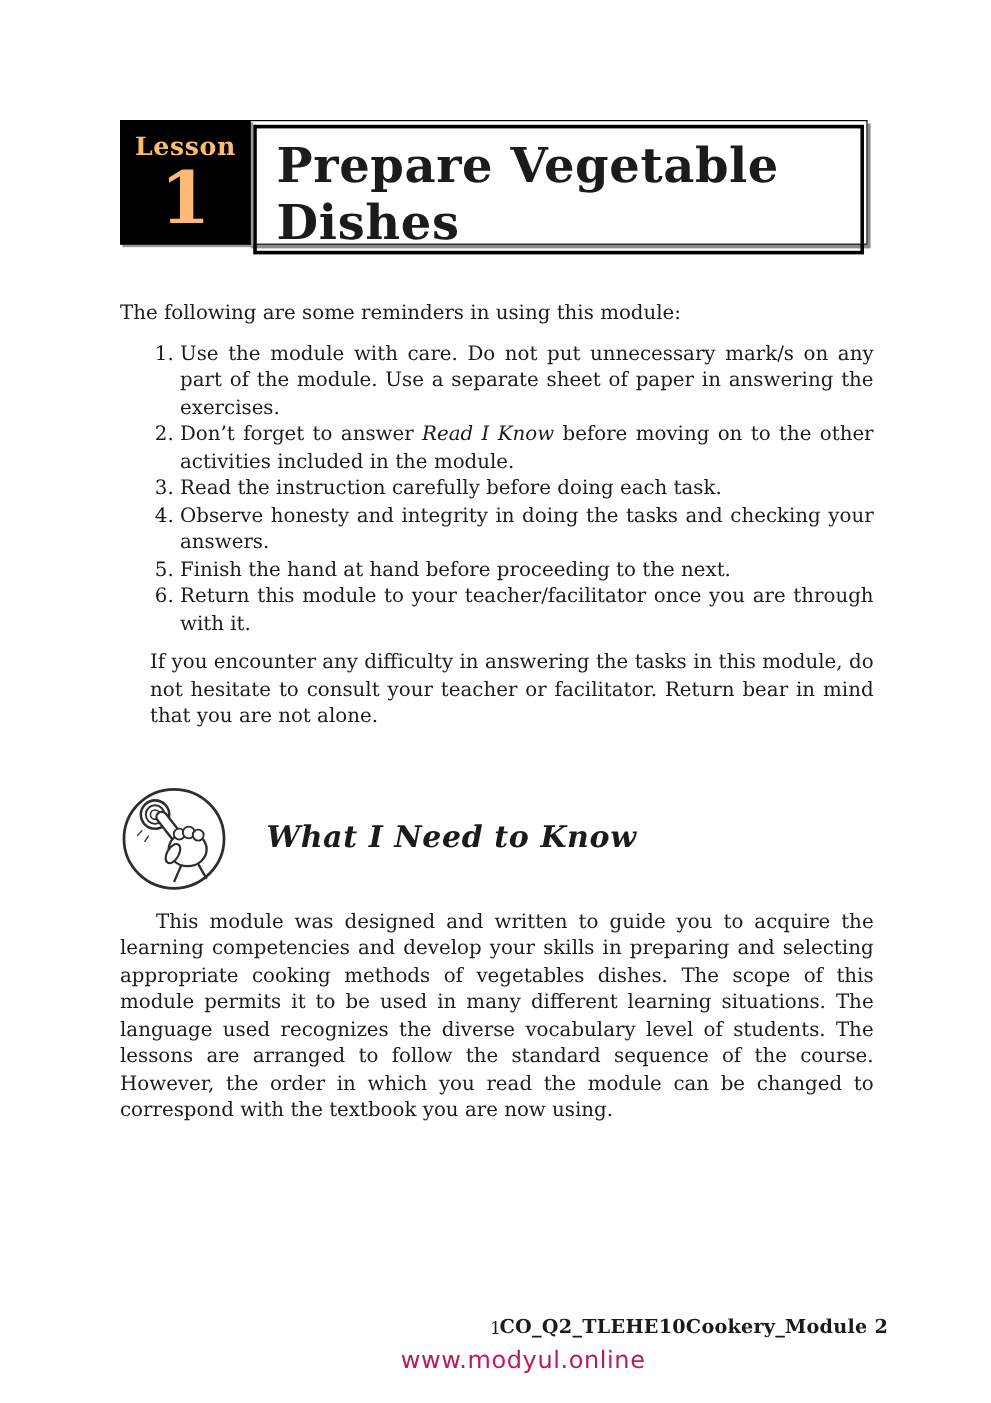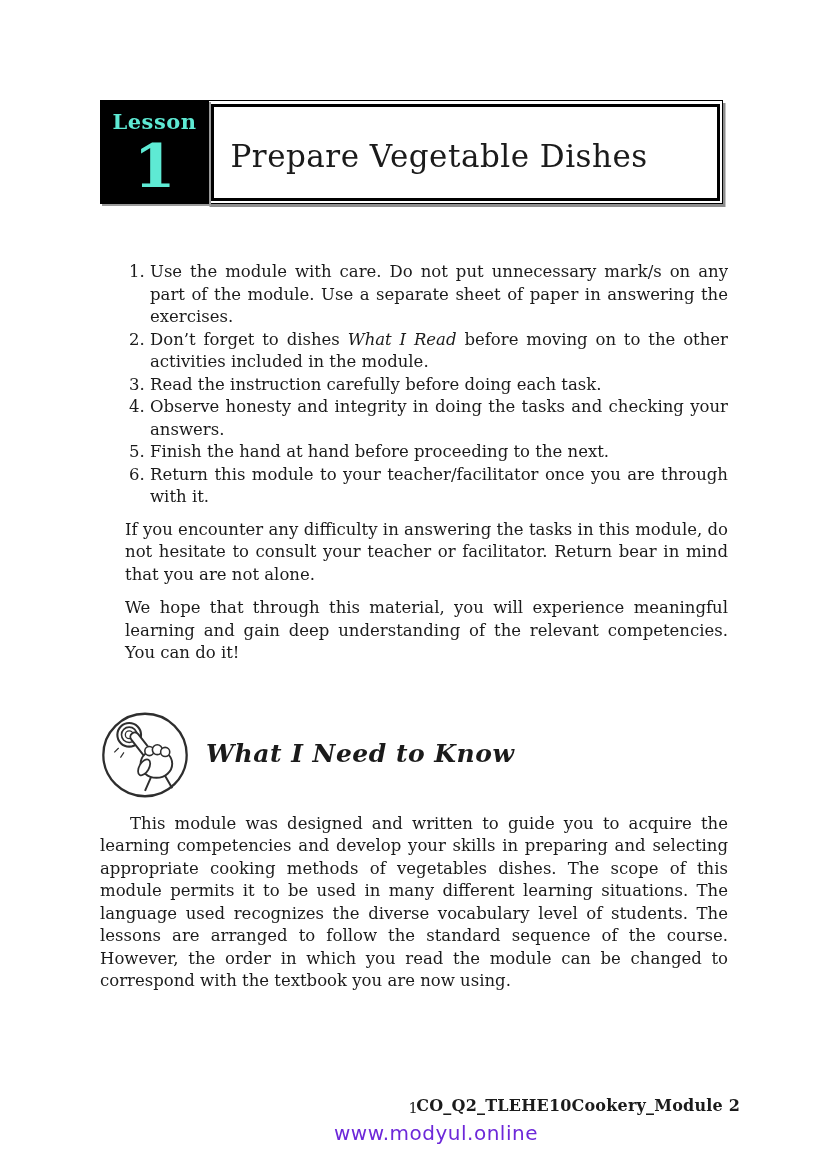--- a/index.html
+++ b/index.html
@@ -5,103 +5,103 @@
   html,body { margin:0; padding:0; background:#ffffff; }
   .page {
     position:relative; width:826px; height:1169px; background:#ffffff;
     font-family:"DejaVu Serif", serif; color:#1b1b1b; overflow:hidden;
     margin:0 auto;
   }
 
   
   .header-row { position:absolute; left:100px; top:100px; width:623px; height:104px; display:flex; }
   .lesson-box {
-    width:109px; height:104px; background:#000; color:#5eead4; text-align:center;
+    width:109px; height:104px; background:#000; color:#fdba74; text-align:center;
     position:relative; z-index:2; box-shadow:2px 2px 0 #9a9a9a; flex:0 0 auto;
   }
   .lesson-label { font-weight:bold; font-size:21px; margin-top:9px; letter-spacing:0.5px; }
   .lesson-number { font-weight:bold; font-size:60px; line-height:1; margin-top:2px; }
   .title-box-outer {
     flex:1; margin-left:-2px; box-sizing:border-box; height:104px;
     border:1.5px solid #000; padding:2.5px; background:#fff;
     box-shadow:2.5px 3px 0 #8d8d8d; display:flex; flex-direction:column;
   }
   .title-box-inner {
     flex:1; border:3.5px solid #000; box-sizing:border-box;
     display:flex; align-items:center; padding:8px 0 0 17px;
   }
-  .lesson-title { font-size:31px; font-weight:normal; letter-spacing:0.5px; }
+  .lesson-title { font-size:40px; font-weight:bold; letter-spacing:0.5px; }
 
   
   .body-col {
     position:absolute; left:100px; top:250px; width:628px;
     font-size:16.5px; line-height:22.5px; text-align:justify;
   }
   .intro { margin:0; }
   ol.reminder-list { margin:11px 0 0 0; padding-left:50px; }
   ol.reminder-list li { text-align:justify; }
   .note { margin:10px 0 0 25px; }
   .note + .note { margin-top:11px; }
 
   
   .know-row { margin-top:46px; display:flex; align-items:center; height:88px; text-align:left; }
   .know-icon { width:90px; height:86px; flex:0 0 auto; display:block; }
-  .know-heading { margin:0 0 0 16px; font-size:25px; font-weight:bold; font-style:italic; letter-spacing:0.5px; }
+  .know-heading { margin:0 0 0 32px; font-size:25px; font-weight:bold; font-style:italic; letter-spacing:0.5px; }
   .module-desc { margin:14px 0 0 0; text-indent:30px; }
 
   
   .footer-page-num { position:absolute; top:1100px; left:0; width:826px; text-align:center; font-size:14.5px; }
   .footer-module   { position:absolute; top:1096px; right:86px; font-size:16px; font-weight:bold; letter-spacing:0.2px; }
   .watermark {
     position:absolute; top:1121px; left:334px;
-    font-family:"DejaVu Sans", sans-serif; font-size:20px; color:#6d28d9; letter-spacing:0.5px;
+    font-family:"DejaVu Sans", sans-serif; font-size:20px; color:#be185d; letter-spacing:0.5px;
   }
 </style>
 </head>
 <body>
 
 <div class="page">
 
   <div class="header-row">
     <div class="lesson-box">
       <div class="lesson-label">Lesson</div>
       <div class="lesson-number">1</div>
     </div>
     <div class="title-box-outer">
       <div class="title-box-inner">
         <span class="lesson-title">Prepare Vegetable Dishes</span>
       </div>
     </div>
   </div>
 
   <div class="body-col">
+    <p class="intro">The following are some reminders in using this module:</p>
 
     <ol class="reminder-list">
       <li>
         <span>Use the module with care. Do not put unnecessary mark/s on any part of the module. Use a separate sheet of paper in answering the exercises.</span>
       </li>
       <li>
-        <span>Don’t forget to dishes </span><em>What I Read</em><span> before moving on to the other activities included in the module.</span>
+        <span>Don’t forget to answer </span><em>Read I Know</em><span> before moving on to the other activities included in the module.</span>
       </li>
       <li>
         <span>Read the instruction carefully before doing each task.</span>
       </li>
       <li>
         <span>Observe honesty and integrity in doing the tasks and checking your answers.</span>
       </li>
       <li>
         <span>Finish the hand at hand before proceeding to the next.</span>
       </li>
       <li>
         <span>Return this module to your teacher/facilitator once you are through with it.</span>
       </li>
     </ol>
 
     <p class="note">If you encounter any difficulty in answering the tasks in this module, do not hesitate to consult your teacher or facilitator. Return bear in mind that you are not alone.</p>
-    <p class="note">We hope that through this material, you will experience meaningful learning and gain deep understanding of the relevant competencies. You can do it!</p>
 
     <div class="know-row">
       <svg class="know-icon" viewBox="0 0 100 98" xmlns="http://www.w3.org/2000/svg" aria-hidden="true">
         <ellipse cx="50" cy="49" rx="47.5" ry="47" fill="none" stroke="#2e2e2e" stroke-width="2.6"></ellipse>
         <circle cx="32" cy="26" r="13.5" fill="none" stroke="#2e2e2e" stroke-width="2.4"></circle>
         <circle cx="32" cy="26" r="8.8" fill="none" stroke="#2e2e2e" stroke-width="1.8"></circle>
         <circle cx="32" cy="26" r="4.4" fill="none" stroke="#2e2e2e" stroke-width="1.5"></circle>
         <path d="M20,41 L15,46 M26,46 L22,52" stroke="#2e2e2e" stroke-width="1.3" fill="none"></path>
         <rect x="31.5" y="24" width="10" height="40" rx="5" fill="#ffffff" stroke="#2e2e2e" stroke-width="2.2" transform="rotate(-38 36.5 26)"></rect>
         <ellipse cx="63" cy="59" rx="18" ry="16" fill="#ffffff" stroke="#2e2e2e" stroke-width="2.2"></ellipse>

